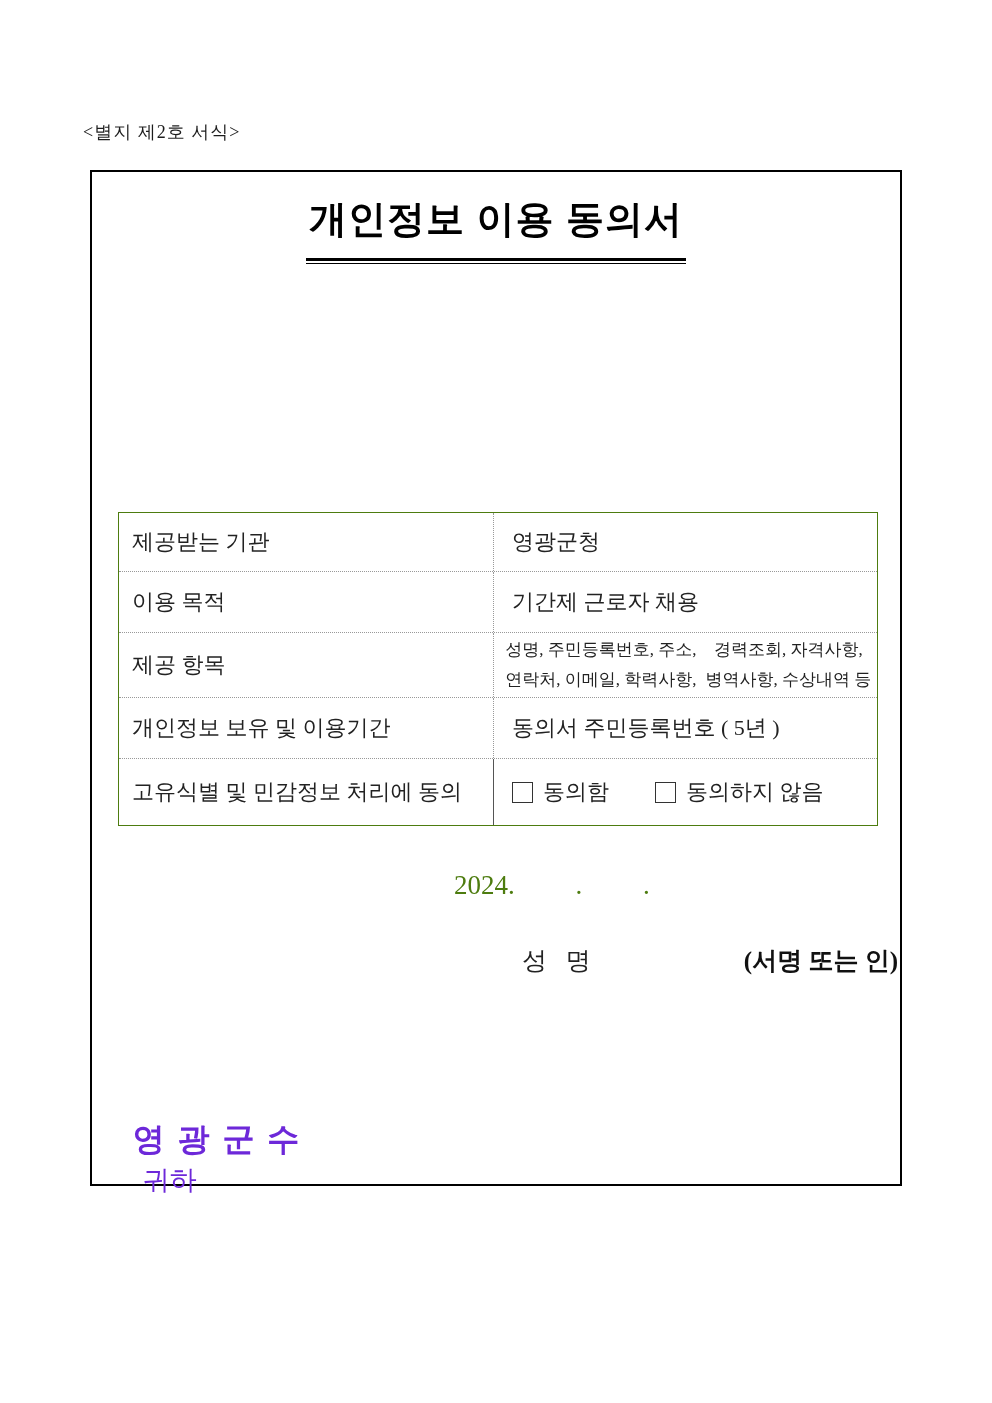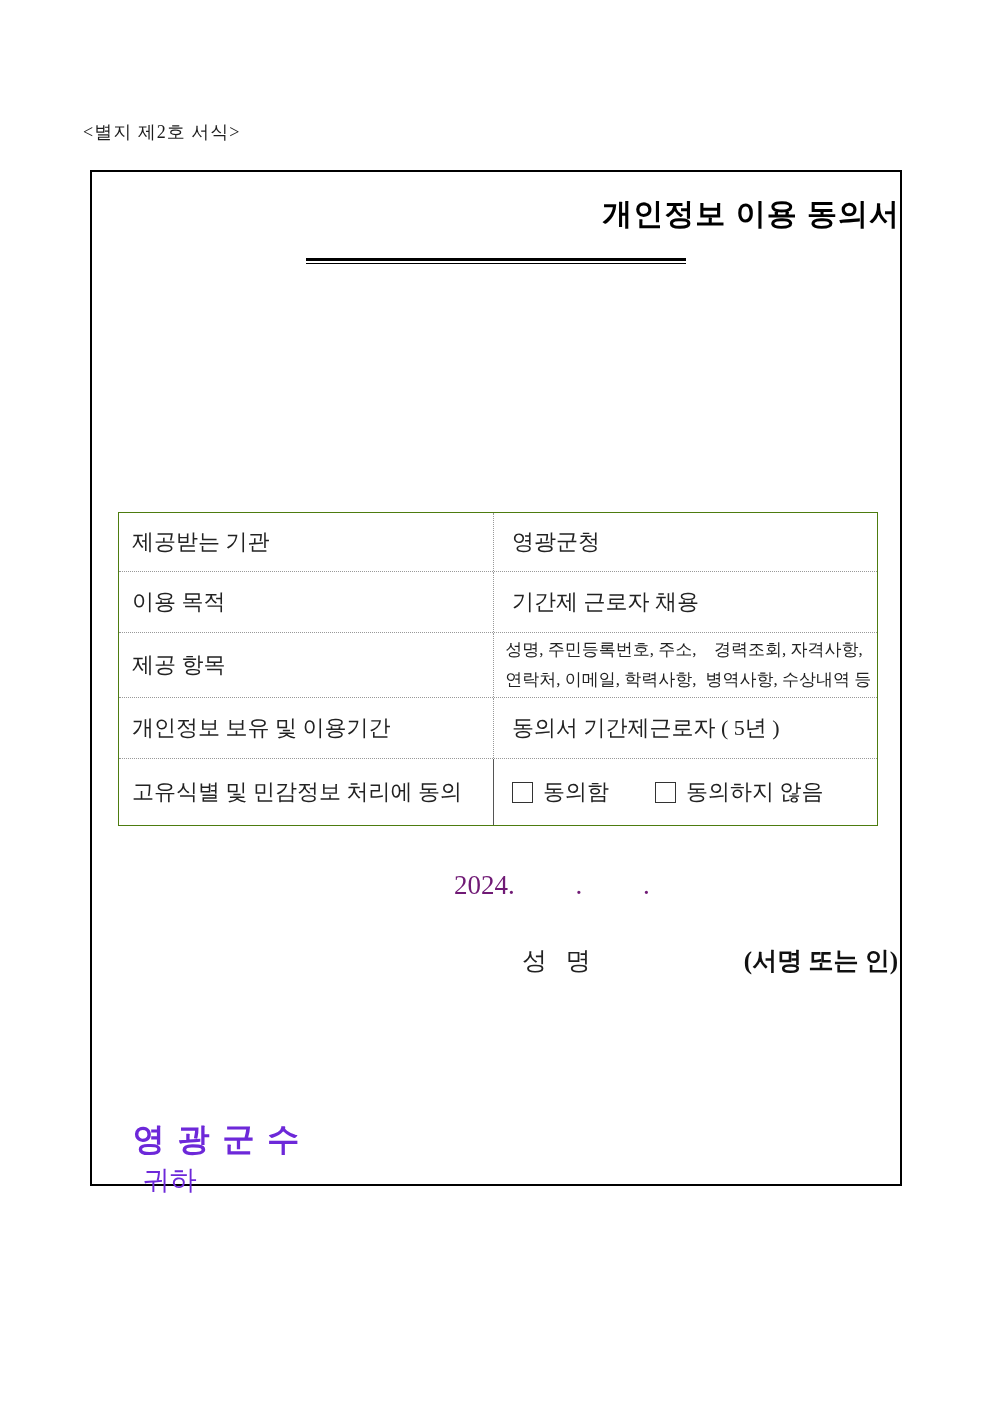--- a/index.html
+++ b/index.html
@@ -16,23 +16,23 @@
     font-size:18px;letter-spacing:1px;
   }
   .doc-box{
     position:absolute;left:90px;top:170px;
     width:808px;height:1012px;
     border:2px solid #000;
     background:#fff;
   }
   .doc-title{
     position:absolute;left:0;top:22px;width:100%;
-    text-align:right;
+    text-align:center;
     font-family:"Liberation Sans","DejaVu Sans",sans-serif;
-    font-weight:bold;font-size:30px;letter-spacing:1px;
+    font-weight:bold;font-size:38px;letter-spacing:1px;
     color:#000;
   }
   .title-underline{
     position:absolute;left:214px;top:86px;
     width:380px;height:2px;
     border-top:3px solid #000;
     border-bottom:1px solid #000;
   }
   .body-para{
     position:absolute;left:24px;top:136px;width:786px;
@@ -79,21 +79,21 @@
   .r5{height:66px;justify-content:flex-end;}
   .checkbox{
     display:inline-block;width:19px;height:19px;
     border:1.5px solid #333;background:#fff;
     vertical-align:-2px;margin-right:10px;
   }
   .opt{display:inline-flex;align-items:center;}
   .opt + .opt{margin-left:46px;}
   .date-line{
     position:absolute;left:362px;top:698px;
-    font-size:27px;white-space:pre;color:#701a75;
+    font-size:27px;white-space:pre;color:#4d7c0f;
   }
   .sig-row{
     position:absolute;left:0;top:772px;width:100%;height:36px;
   }
   .sig-name{
     position:absolute;left:430px;top:0;
     font-size:25px;white-space:pre;color:#222;
   }
   .sig-seal{
     position:absolute;right:2px;top:0;
@@ -136,21 +136,21 @@
       <div class="t-row r3">
         <div class="t-label">제공 항목</div>
         <div class="t-value small">
           <div>성명, 주민등록번호, 주소, 연락처, 이메일, 학력사항,</div>
           <div>경력조회, 자격사항, 병역사항, 수상내역 등</div>
         </div>
       </div>
 
       <div class="t-row r4">
         <div class="t-label">개인정보 보유 및 이용기간</div>
-        <div class="t-value">동의서 기간제근로자 ( 5년 )</div>
+        <div class="t-value">동의서 주민등록번호 ( 5년 )</div>
       </div>
 
       <div class="t-row r5 consent">
         <div class="t-label">고유식별 및 민감정보 처리에 동의</div>
         <div class="t-value">
           <span class="opt">
             <span class="checkbox"></span>
             <span>동의함</span>
           </span>
           <span class="opt">

